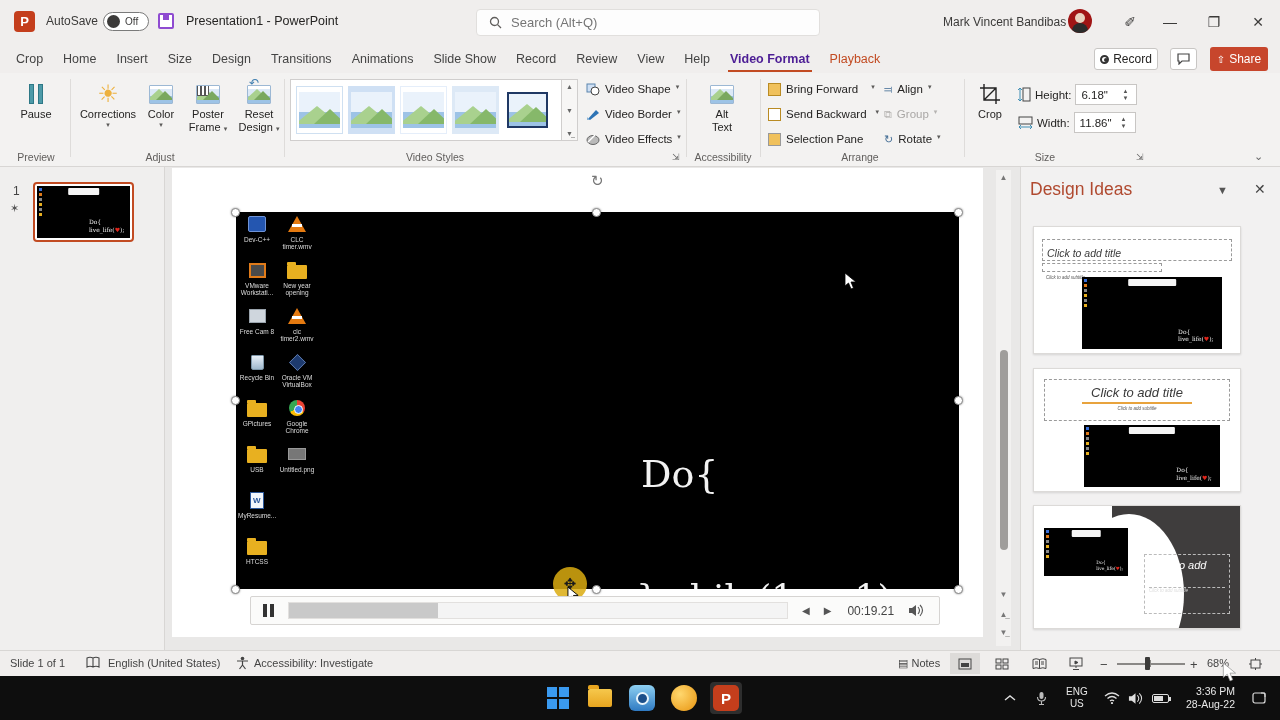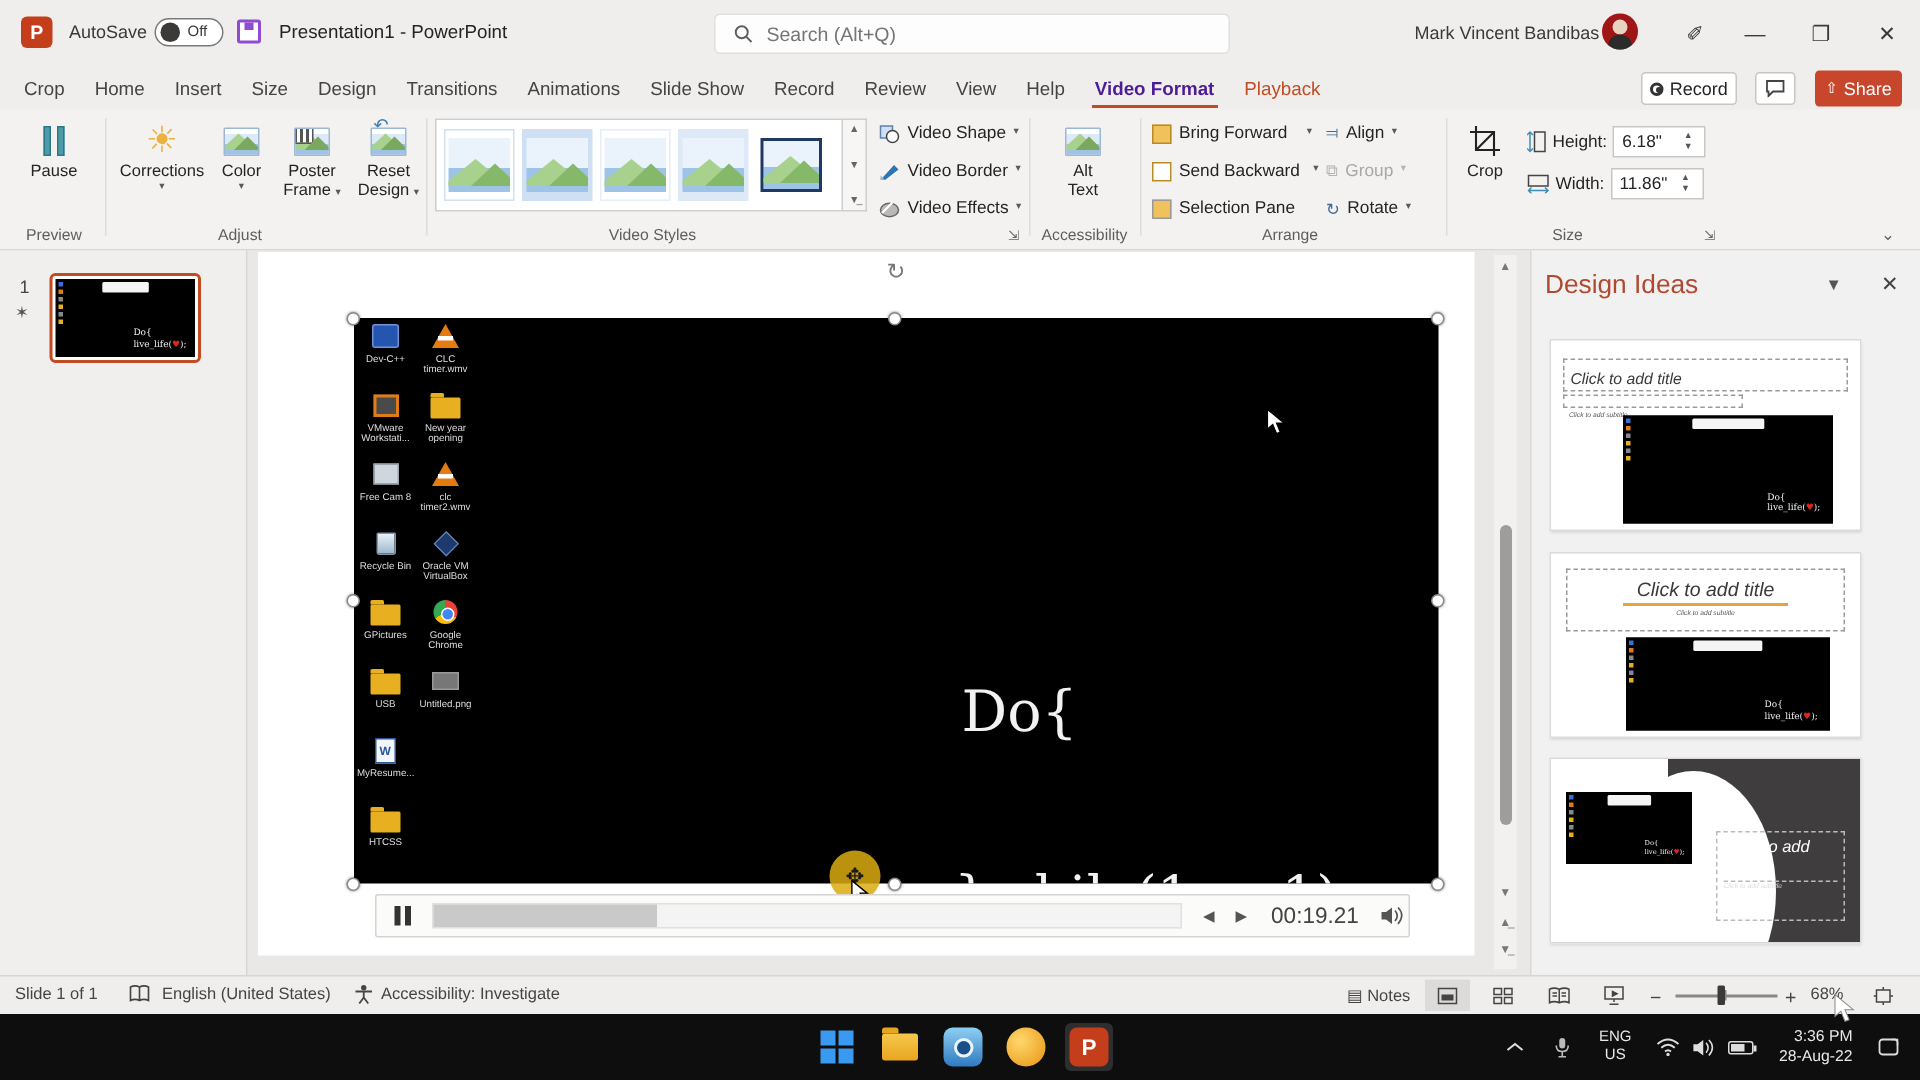--- a/index.html
+++ b/index.html
@@ -100,21 +100,21 @@
   .handle { position:absolute; width:9px; height:9px; border-radius:50%; background:#fff; border:1px solid #8a8a8a; box-shadow:0 0 2px rgba(0,0,0,.5); }
   .rotate-h { position:absolute; font-size:15px; color:#777; }
   .cursor-arrow { position:absolute; }
   .click-hl { position:absolute; width:34px; height:34px; border-radius:50%; background:rgba(218,172,16,.85); display:flex; align-items:center; justify-content:center; color:#1a1a1a; font-size:15px; }
   #vcontrols { position:absolute; left:78px; top:428px; width:690px; height:29px; background:#fbfbfa; border:1px solid #d6d4d2; border-radius:2px; display:flex; align-items:center; }
   .vc-pause { display:flex; gap:3px; margin-left:12px; }
   .vc-pause i { width:4px; height:13px; background:#333; }
   .vc-track { margin-left:14px; width:500px; height:17px; background:#f4f4f4; border:1px solid #e2e0de; position:relative; }
   .vc-fill { position:absolute; left:0; top:0; height:100%; width:30%; background:#c9c9c9; }
   .vc-step { font-size:10px; color:#555; margin-left:14px; }
-  .vc-time { font-size:15px; color:#444; margin-left:16px; }
+  .vc-time { font-size:12px; color:#444; margin-left:16px; }
   .vc-vol { margin-left:14px; }
   #vscroll { position:absolute; left:996px; top:3px; width:15px; height:476px; background:#f2f1f0; display:flex; flex-direction:column; align-items:center; font-size:8px; color:#777; }
   .vs-thumb { position:absolute; top:180px; width:8px; height:200px; background:#9f9d9b; border-radius:4px; left:3.5px;}
   
   #design-pane { position:absolute; left:1020px; top:0; width:260px; height:483px; background:#f2f1f1; border-left:1px solid #dad8d6; }
   .dp-title { position:absolute; left:9px; top:12px; font-size:17.5px; color:#b0492f; }
   .dp-chev { position:absolute; left:196px; top:17px; font-size:11px; color:#555; }
   .dp-close { position:absolute; left:233px; top:14px; font-size:14px; color:#444; }
   .dcard { position:absolute; left:12px; width:208px; background:#fff; border:1px solid #dcdad8; box-shadow:0 1px 2px rgba(0,0,0,.12); }
   .dashed-box { border:1px dashed #9a9a9a; position:absolute;font-style:italic; }

